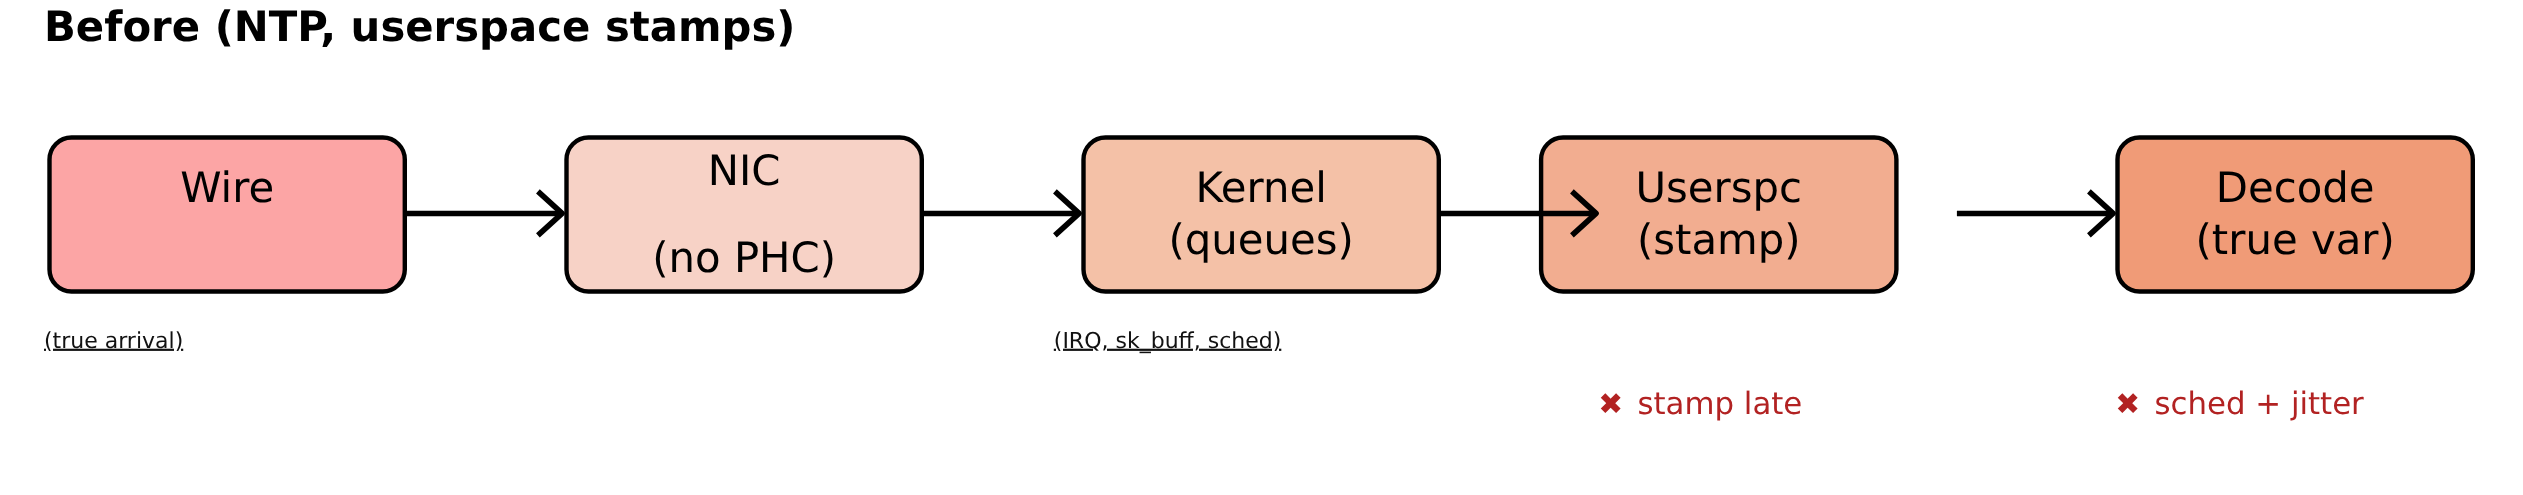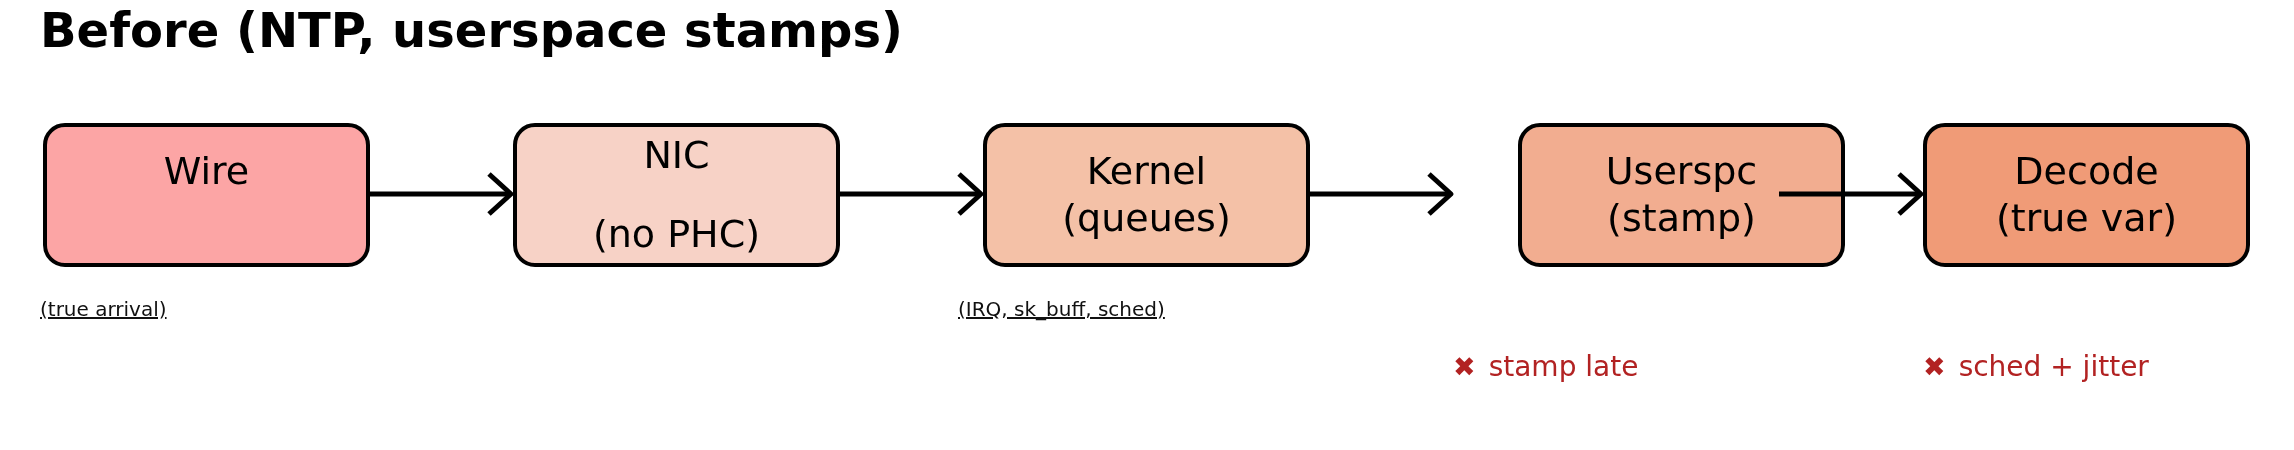--- a/index.html
+++ b/index.html
@@ -12,21 +12,21 @@
     width: 2294px;
     height: 450px;
     background: #ffffff;
     overflow: hidden;
     font-family: "DejaVu Sans", "Liberation Sans", sans-serif;
   }
   .title {
     position: absolute;
     left: 40px;
     top: 2px;
-    font-size: 48px;
+    font-size: 38px;
     font-weight: bold;
     color: #000000;
     letter-spacing: 0px;
     white-space: nowrap;
   }
   .node {
     position: absolute;
     top: 123px;
     width: 327px;
     height: 144px;
@@ -42,21 +42,21 @@
     height: 47px;
     line-height: 47px;
     font-size: 38px;
     color: #000000;
     white-space: nowrap;
     text-align: center;
   }
   .node-wire    { left: 43px;   }
   .node-nic     { left: 513px;  }
   .node-kernel  { left: 983px;  }
-  .node-userspc { left: 1518px; align-items: center; }
+  .node-userspc { left: 1399px; align-items: center; }
   .node-decode  { left: 1923px; }
 
   .arrows {
     position: absolute;
     left: 0; top: 0;
     width: 2294px;
     height: 450px;
     pointer-events: none;
   }
 

